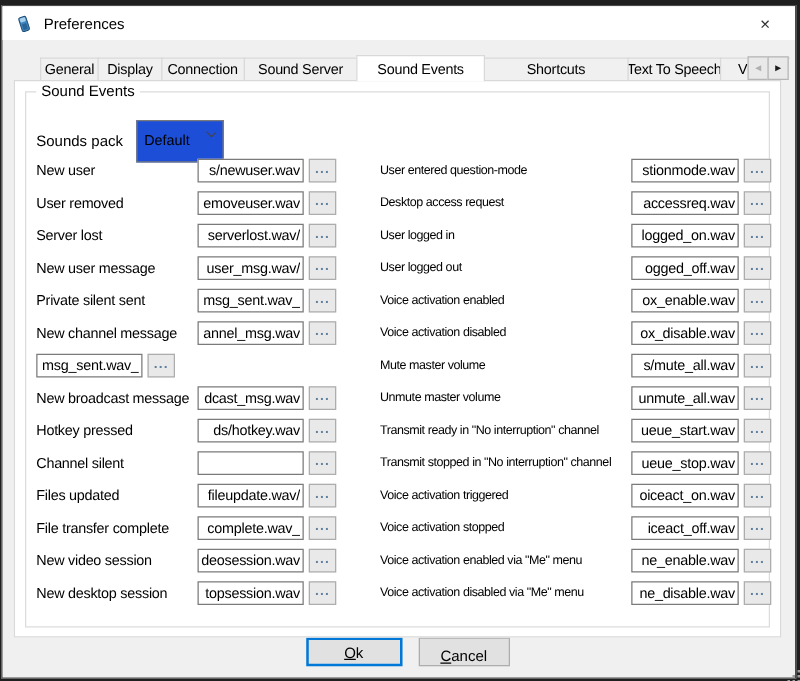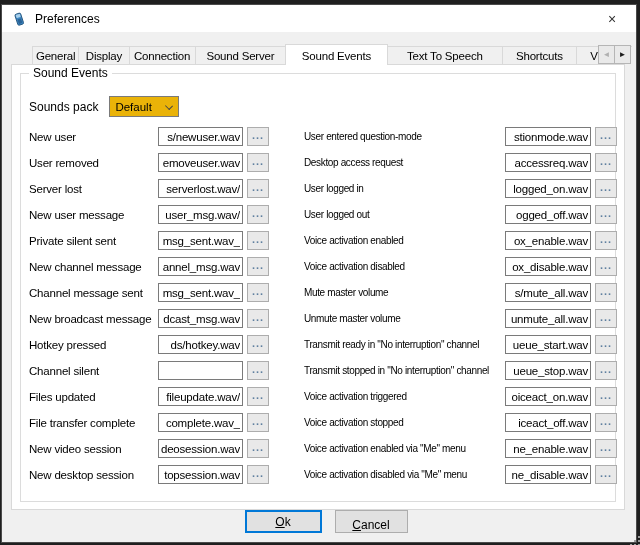--- a/index.html
+++ b/index.html
@@ -33,21 +33,21 @@
   .tab-scroll-btn.enabled { color:#1a1a1a; margin-left:-1px; }
   
   .page { position:absolute; left:9px; top:59px; width:614px; height:446px;
           background:#ffffff; border:1px solid #d9d9d9; z-index:1; }
   
   .groupbox { position:absolute; left:8px; top:8px; width:596px; height:429px;
               border:1px solid #dcdcdc; }
   .groupbox-title { position:absolute; left:8px; top:-8px; background:#ffffff;
                     padding:0 4px; font-size:12px; }
   .sounds-pack-row { position:absolute; left:8px; top:22px; display:flex; align-items:center; }
-  .combo { margin-left:11px; width:70px; height:21px; background:#eab308;
+  .combo { margin-left:11px; width:70px; height:34px; background:#1d4ed8;
            border:1px solid #7a7a7a; display:flex; align-items:center; padding-left:5px;
            position:relative; font-size:11.5px; }
   .combo-chevron { position:absolute; right:6px; top:6px; width:6px; height:6px;
                    border-right:1.4px solid #444; border-bottom:1.4px solid #444;
                    transform:rotate(45deg) scaleY(0.9); }
   .col { position:absolute; top:53px; }
   .col-left  { left:8px;  width:240px; }
   .col-right { left:260px; width:336px; }
   .ev-row { display:flex; align-items:center; height:19px; margin-bottom:7px; }
   .ev-label { flex:1 1 auto; font-size:11.5px; letter-spacing:-0.2px; white-space:nowrap;
@@ -99,23 +99,23 @@
       <div class="tab">General</div>
 
       <div class="tab">Display</div>
 
       <div class="tab">Connection</div>
 
       <div class="tab">Sound Server</div>
 
       <div class="tab active">Sound Events</div>
 
+      <div class="tab">Shortcuts</div>
+
       <div class="tab">Text To Speech</div>
-
-      <div class="tab">Shortcuts</div>
 
       <div class="tab">Video</div>
 
   </div>
   <div class="tab-scrollers">
     <div class="tab-scroll-btn disabled">◄</div>
     <div class="tab-scroll-btn enabled">►</div>
   </div>
 
   <div class="page">
@@ -162,21 +162,20 @@
             <div class="browse-btn">...</div>
           </div>
 
           <div class="ev-row">
             <span class="ev-label">New channel message</span>
             <input class="wav-field" type="text" readonly="" value="annel_msg.wav" style="">
             <div class="browse-btn">...</div>
           </div>
 
           <div class="ev-row">
-            <span class="ev-label">Channel message sent</span>
             <input class="wav-field" type="text" readonly="" value="_msg_sent.wav" style="">
             <div class="browse-btn">...</div>
           </div>
 
           <div class="ev-row">
             <span class="ev-label">New broadcast message</span>
             <input class="wav-field" type="text" readonly="" value="dcast_msg.wav" style="">
             <div class="browse-btn">...</div>
           </div>
 

